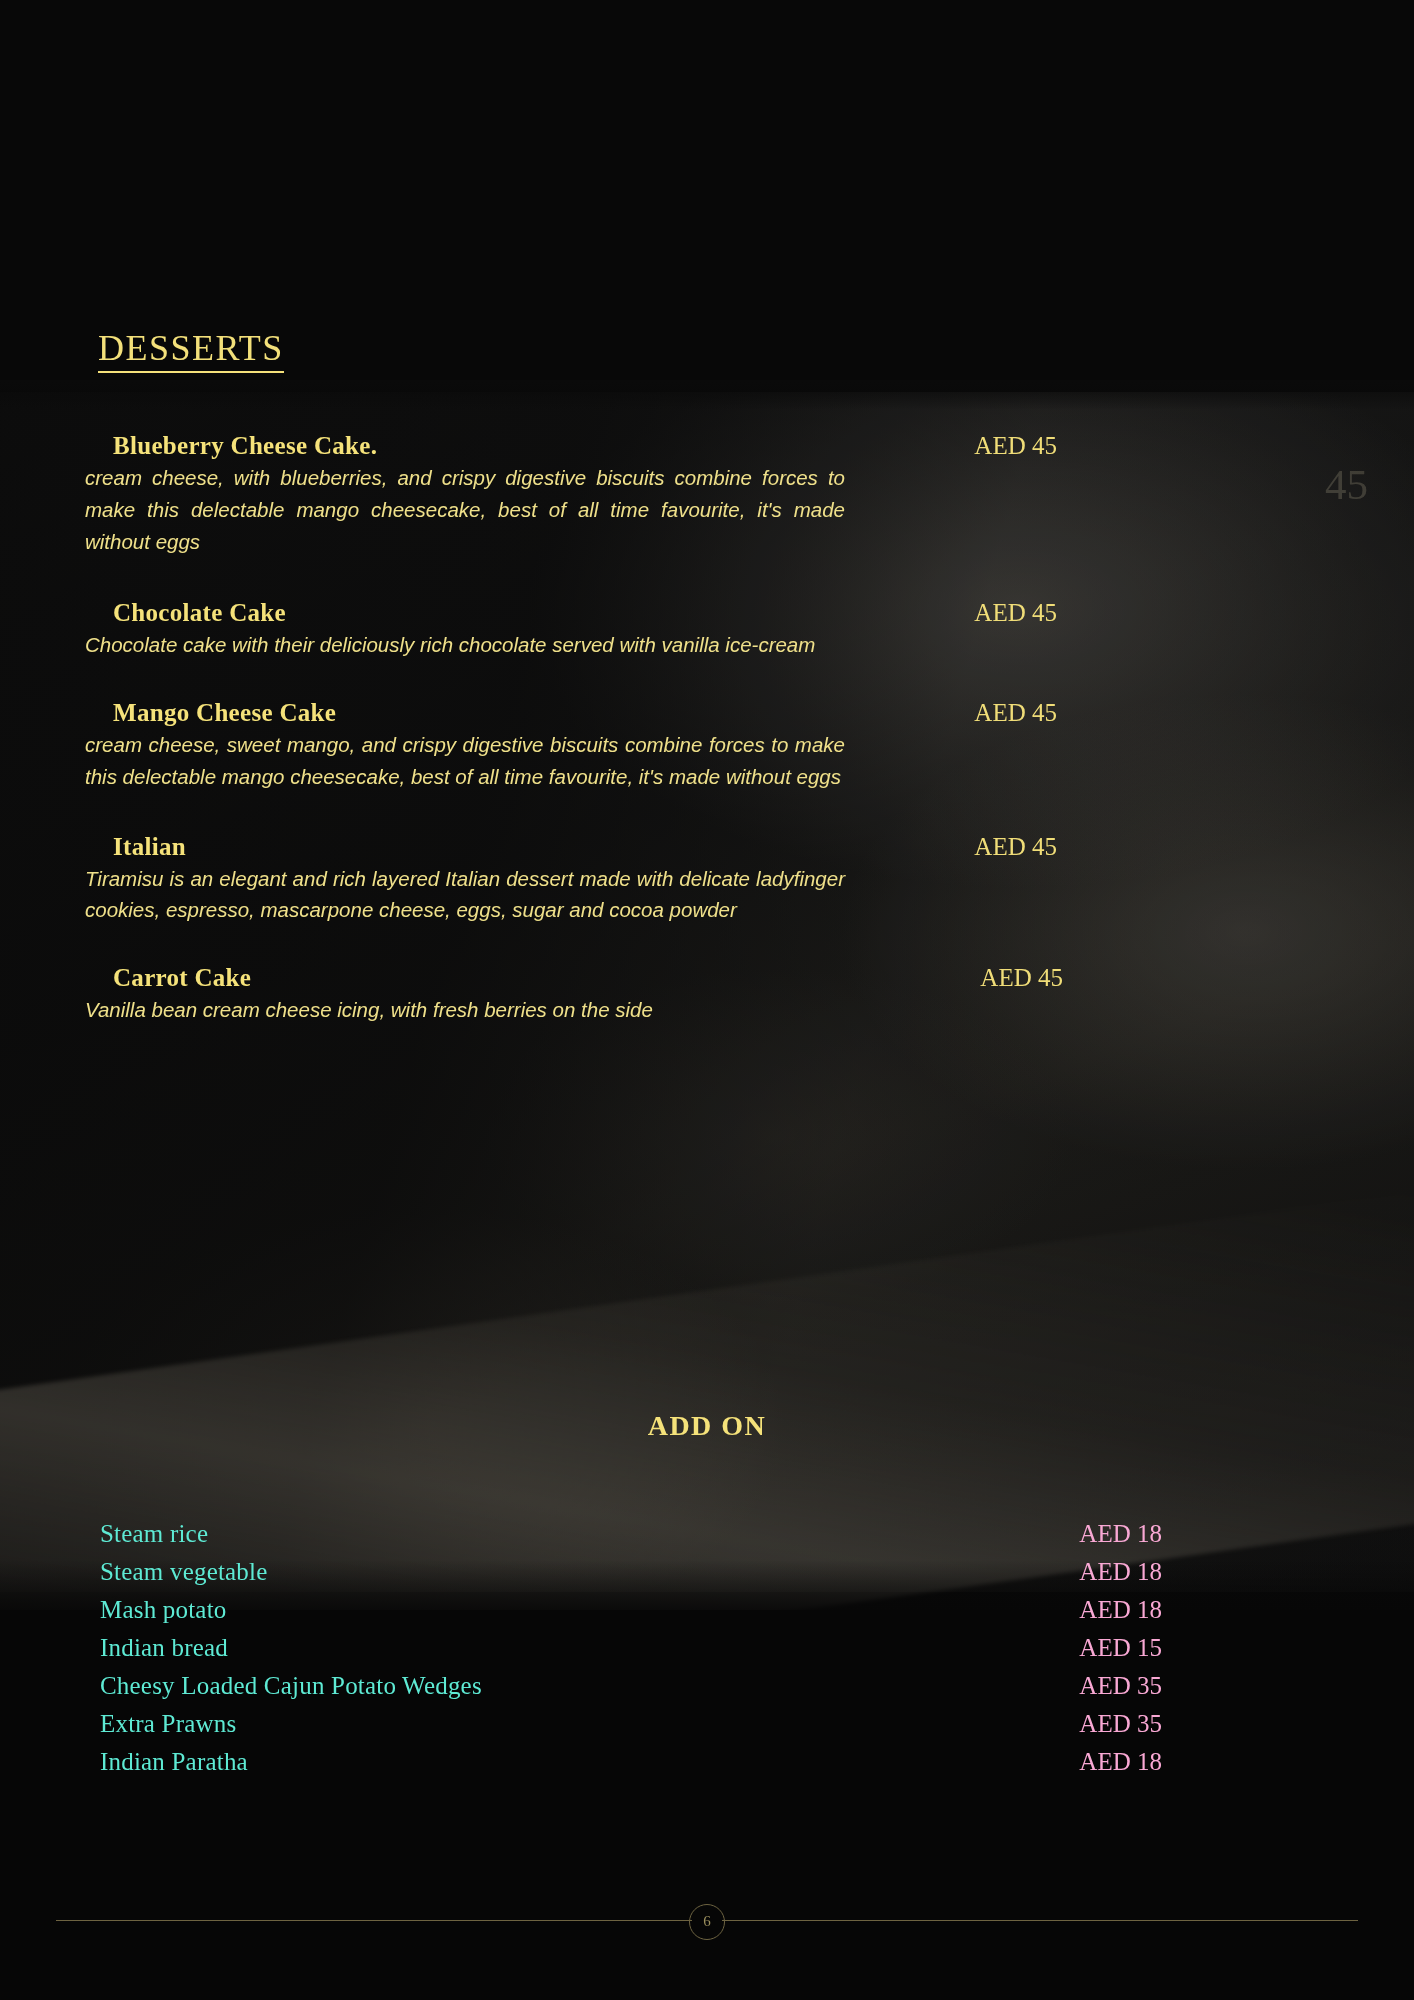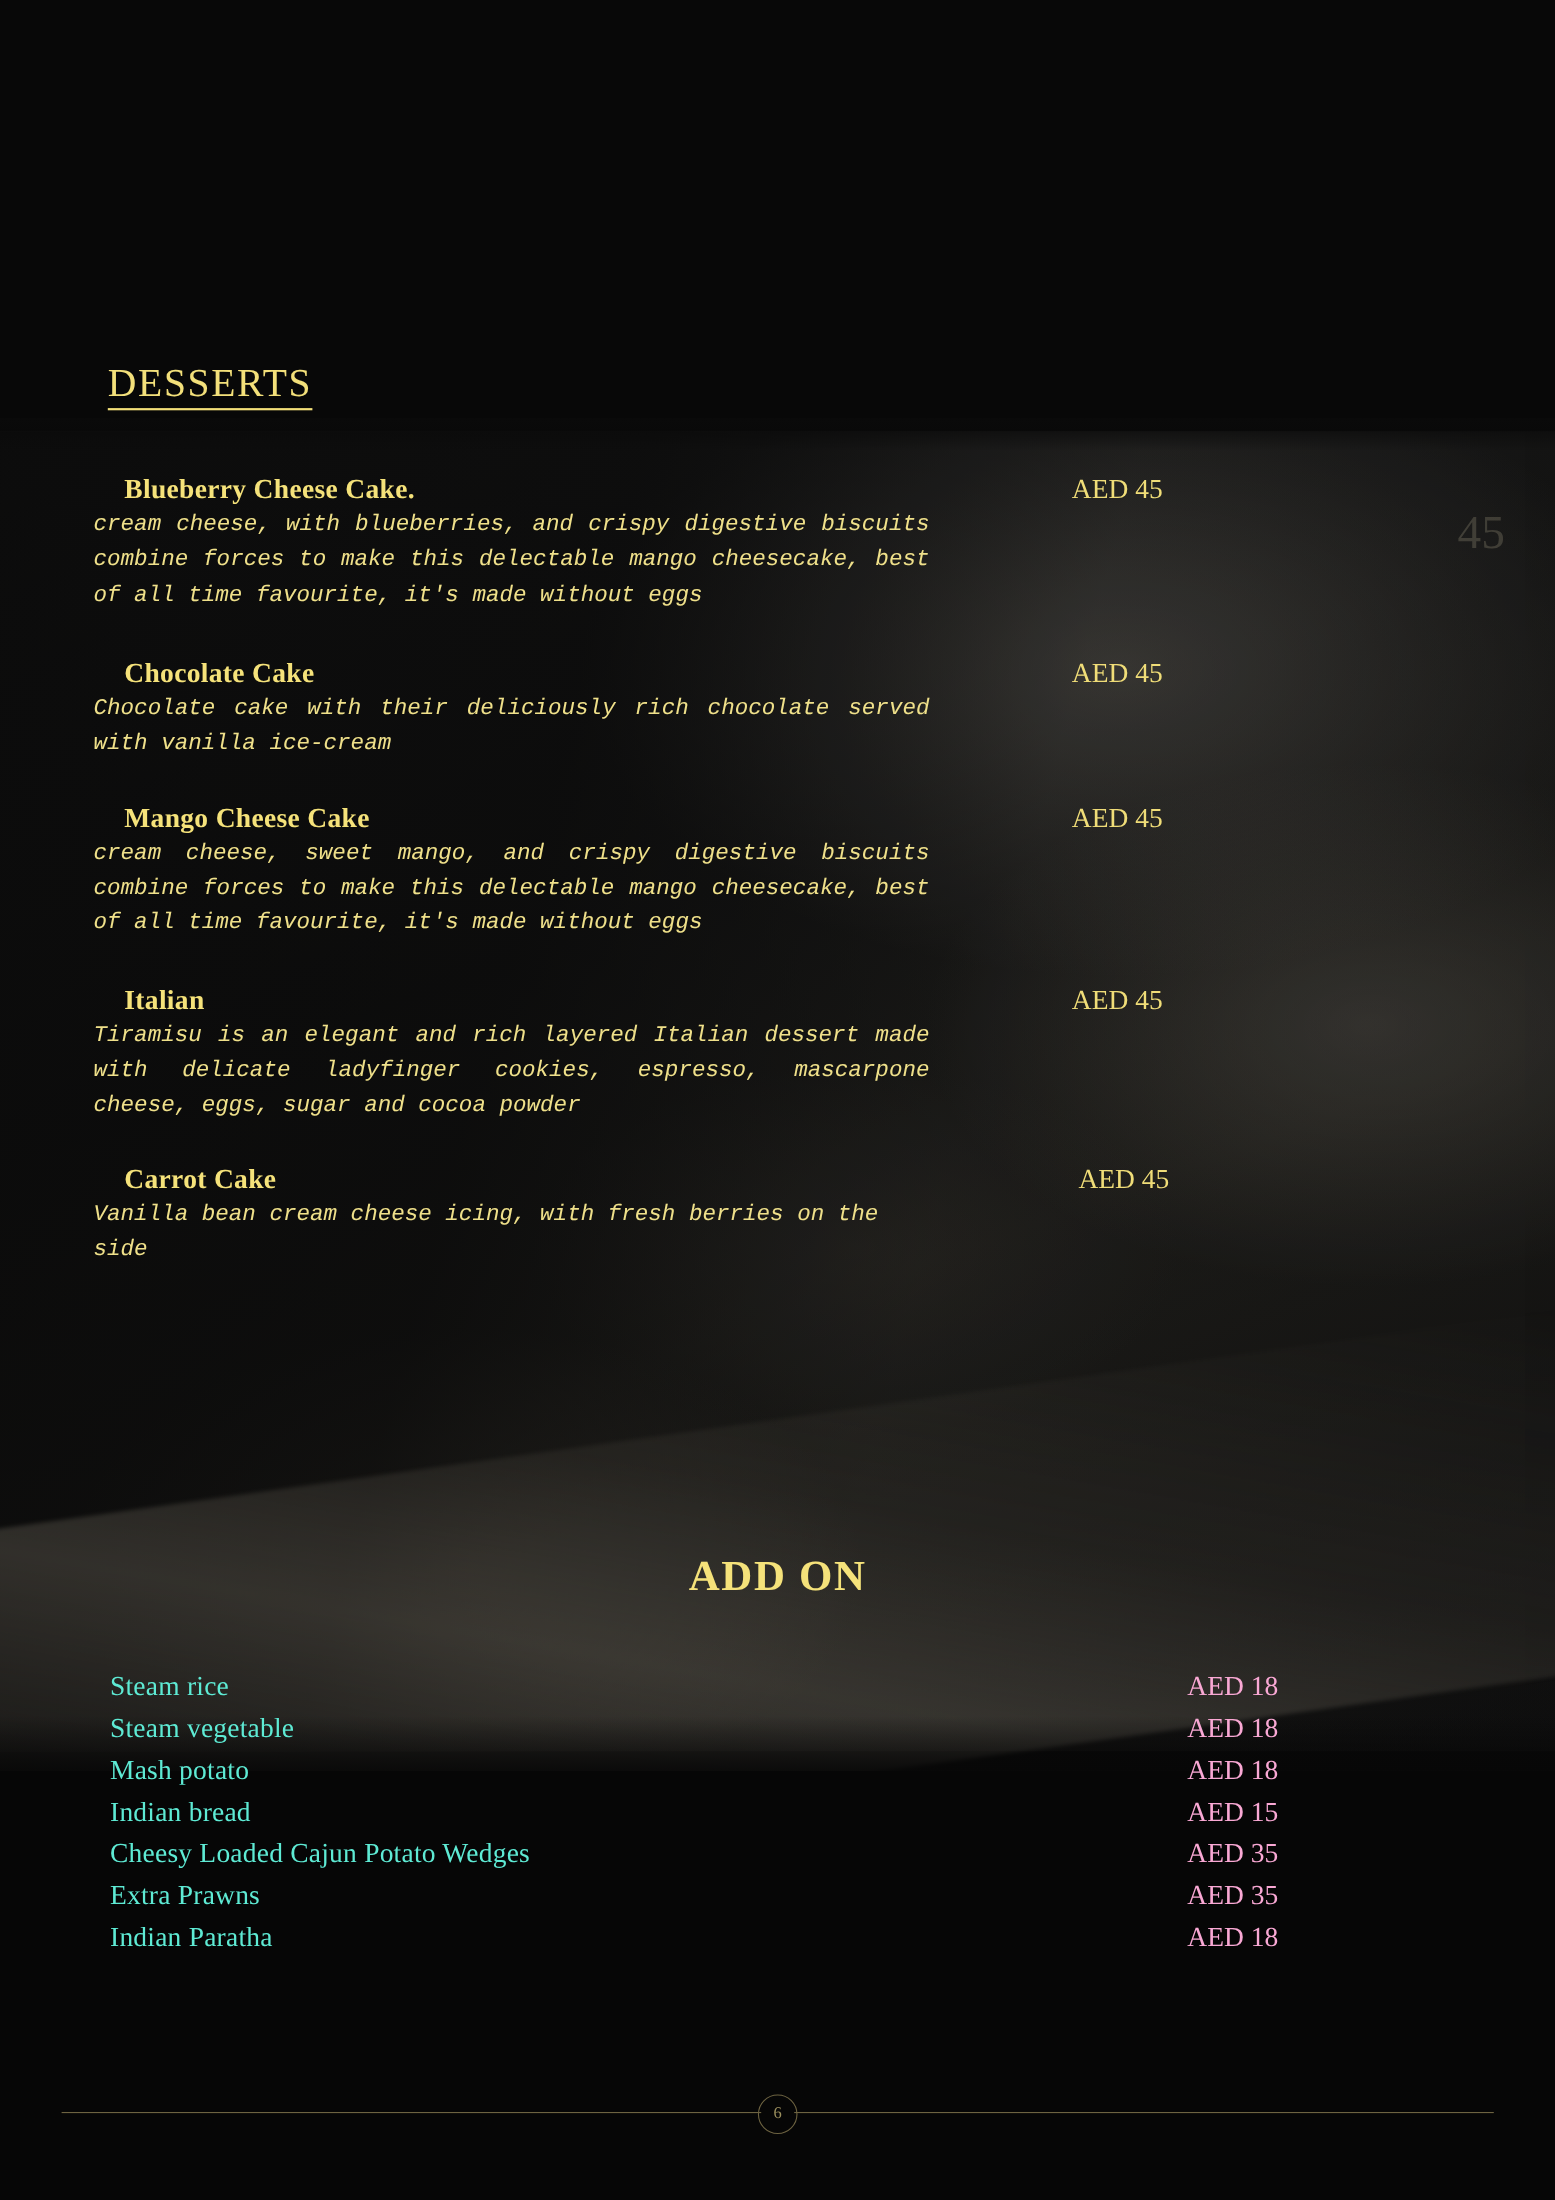--- a/index.html
+++ b/index.html
@@ -141,21 +141,21 @@
     margin-left: 28px;
   }
   .item-price {
     font-family: "Liberation Serif", serif;
     font-size: 25px;
     color: #f0dd78;
     white-space: nowrap;
     margin-right: 268px;
   }
   .item-desc {
-    font-family: Liberation Mono, monospace;
+    font-family: Liberation Sans, sans-serif;
     font-style: italic;
     font-size: 20.5px;
     line-height: 1.55;
     color: #efe08a;
     max-width: 760px;
     text-align: justify;
     margin-top: 2px;
   }
   .item-desc.nojust { text-align: left; }
 
@@ -170,21 +170,21 @@
   }
 
   
   .addon-title {
     position: absolute;
     left: 0; right: 0;
     top: 1410px;
     text-align: center;
     font-family: "Liberation Serif", serif;
     font-weight: bold;
-    font-size: 39px;
+    font-size: 28px;
     letter-spacing: 1.5px;
     color: #f5e27a;
   }
   .addon-list {
     position: absolute;
     left: 100px;
     top: 1520px;
     width: 1180px;
   }
   .addon-row {

